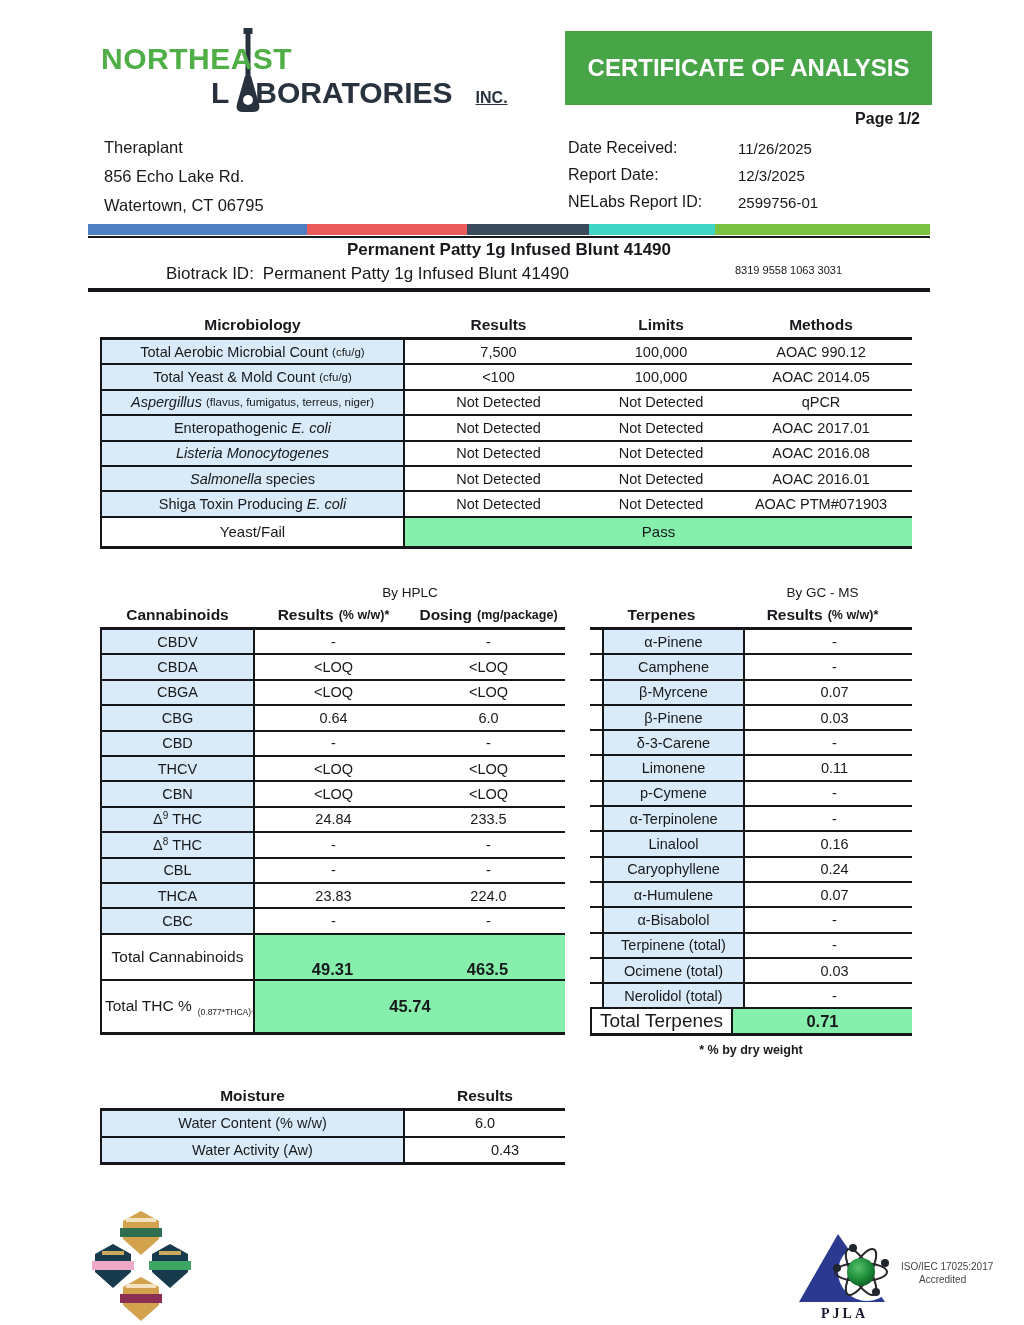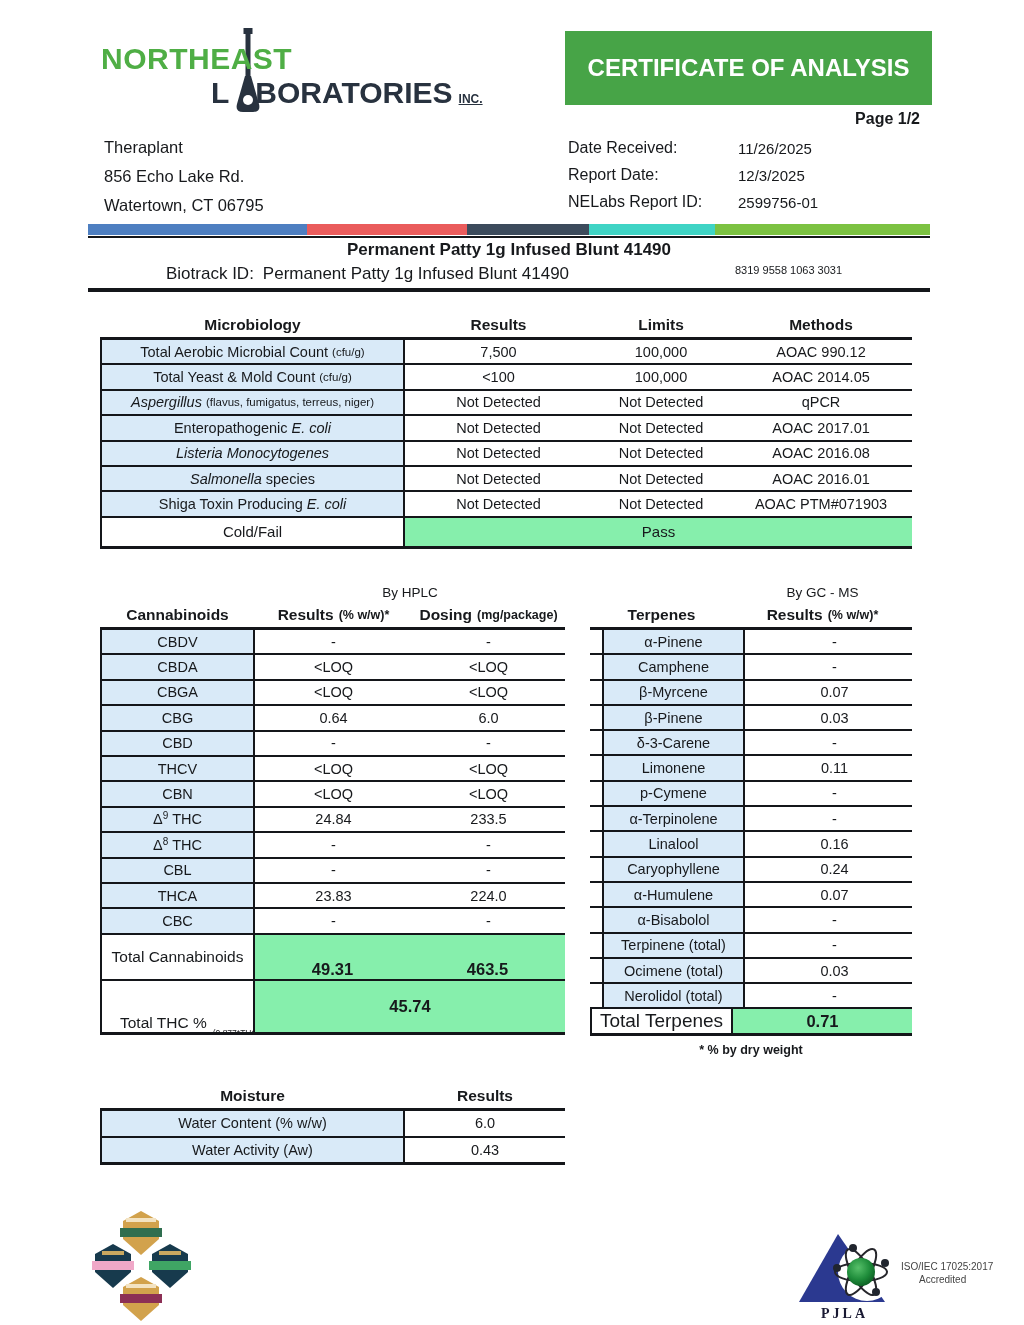--- a/index.html
+++ b/index.html
@@ -4,21 +4,21 @@
 <style>
   html,body{margin:0;padding:0;background:#fff;}
   .page{position:relative;width:1024px;height:1325px;background:#fff;overflow:hidden;
         font-family:"Liberation Sans",sans-serif;color:#17191c;}
 
   
   .logo{position:absolute;left:95px;top:28px;width:420px;height:104px;}
   .logo-l1{position:absolute;left:6px;top:14px;font-size:30px;font-weight:800;color:#4fae45;letter-spacing:.5px;z-index:2;}
   .logo-l2{position:absolute;left:116px;top:48px;font-size:30px;font-weight:800;color:#28323f;z-index:2;white-space:nowrap;}
   .flask-gap{display:inline-block;width:26px;}
-  .logo-inc{font-size:12px;font-weight:800;margin-left:6px;text-decoration:underline;}
+  .logo-inc{font-size:16px;font-weight:800;margin-left:23px;text-decoration:underline;}
   .flask{position:absolute;left:140px;top:0;z-index:1;}
 
   .banner{position:absolute;left:565px;top:31px;width:367px;height:74px;background:#47a447;
           color:#fff;font-weight:700;font-size:24px;text-align:center;line-height:74px;}
   .page-label{position:absolute;left:810px;top:110px;width:110px;text-align:right;font-weight:700;font-size:16px;}
 
   .client{position:absolute;left:104px;top:133px;font-size:16.5px;line-height:29px;}
   .rfields{position:absolute;left:568px;top:135px;font-size:16px;line-height:26px;}
   .rfield{display:flex;}
   .rlabel{width:170px;}
@@ -58,35 +58,35 @@
   .passrow .cell{font-size:15px;}
 
   .method-note{font-size:13.5px;height:18px;text-align:center;}
   .cann{position:absolute;left:100px;top:585px;width:465px;}
   .cann .method-note{margin-left:155px;width:310px;}
   .total-row{height:44px;border-bottom:2px solid #14161a;}
   .total-row .cell{font-weight:700;font-size:16.5px;}
   .split{display:flex;align-items:flex-end;}
   .split span{width:50%;text-align:center;}
   .thc-row{height:51px;border-bottom:3px solid #14161a;}
-  .thc-label{justify-content:flex-start;padding-left:18px;overflow:hidden;font-size:15.5px;align-items:flex-end;}
+  .thc-label{justify-content:flex-start;padding-left:3px;overflow:hidden;font-size:15.5px;}
   .formula{font-size:8.5px;position:relative;top:6px;margin-left:2px;}
   .thc-row .green{font-weight:700;font-size:16.5px;}
 
   .terp{position:absolute;left:590px;top:585px;width:322px;}
   .terp .method-note{margin-left:143px;width:179px;}
   .terp .trow{height:23.3px;padding-left:12px;}
   .terp-total{height:24px;border-bottom:3px solid #14161a;}
   .terp-total .cell{font-size:19px;}
   .terp-total .green{font-weight:700;font-size:16.5px;}
   .footnote{margin-top:7px;text-align:center;font-size:12.5px;font-weight:700;}
 
   .moist{position:absolute;left:100px;top:1084px;width:465px;}
   .moist .trow{height:24.5px;}
-  .moist .trow:last-child{border-bottom:3.5px solid #14161a;}
+  .moist .trow:last-child{border-bottom:3.5px solid #14161a;gap:20px;}
 
   
   .badges{position:absolute;left:92px;top:1210px;width:112px;height:112px;}
   .badge{position:absolute;}
   .footer-text{position:absolute;left:212px;top:1234px;width:600px;text-align:center;
                font-size:15.5px;line-height:23.5px;}
   .pjla{position:absolute;left:793px;top:1228px;width:225px;height:95px;}
 </style>
 </head>
 <body>
@@ -209,21 +209,21 @@
           <div class="cell c1">
             <span>Shiga Toxin Producing</span>
             <span class="it">E. coli</span>
           </div>
           <div class="cell">Not Detected</div>
           <div class="cell">Not Detected</div>
           <div class="cell">AOAC PTM#071903</div>
         </div>
       </div>
     <div class="passrow mg" style="display:grid;grid-template-columns:305px 507px;">
-      <div class="cell c1 plain">Cold/Fail</div>
+      <div class="cell c1 plain">Yeast/Fail</div>
       <div class="cell green">Pass</div>
     </div>
   </div>
 
   <div class="cann">
     <div class="method-note">By HPLC</div>
     <div class="thead cg">
       <div class="cell">
           <span>Cannabinoids</span>
         </div>

